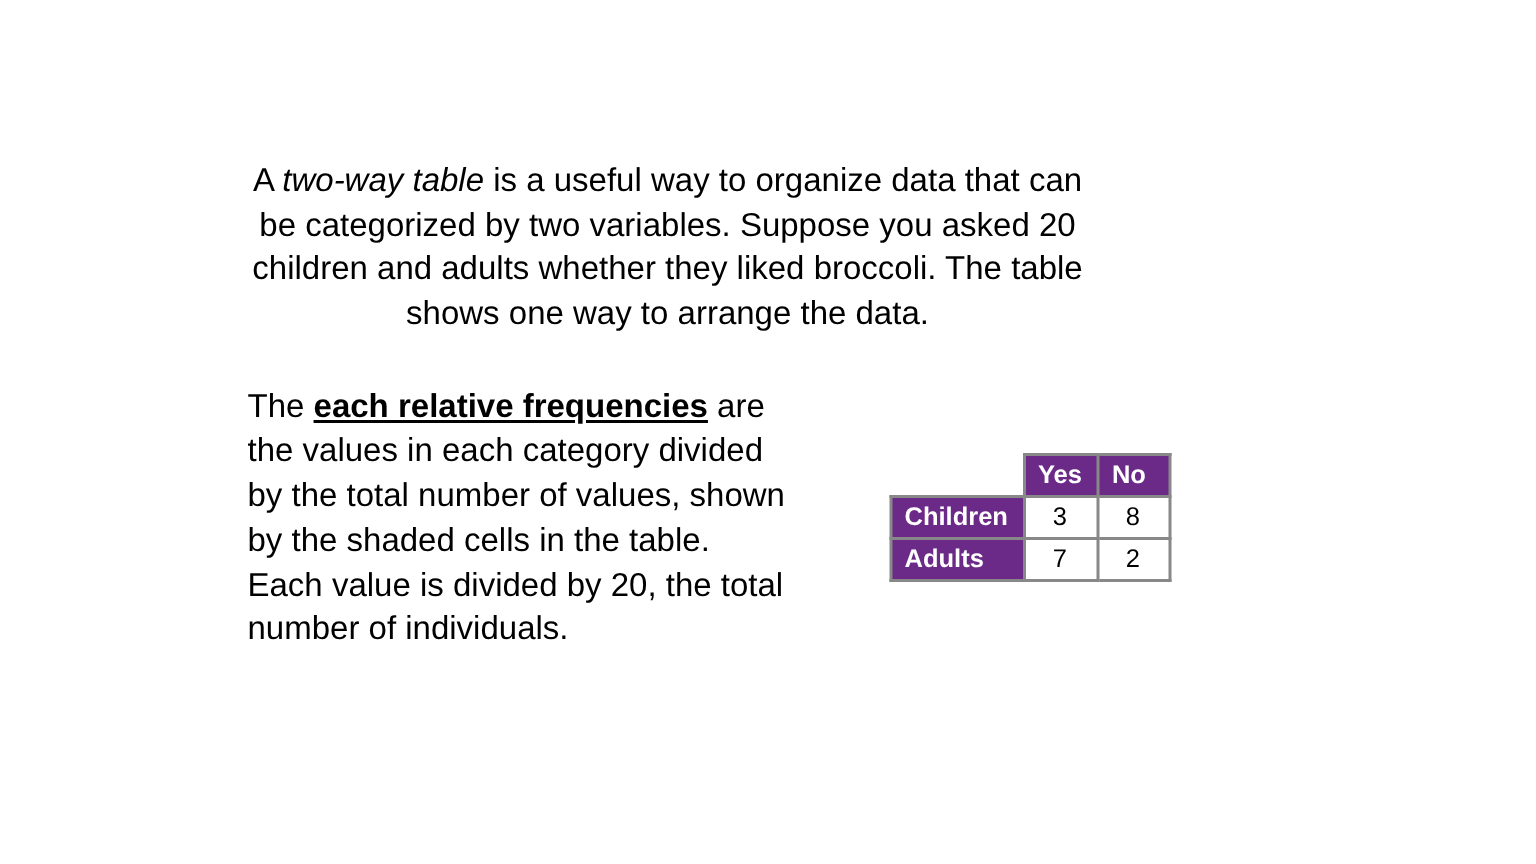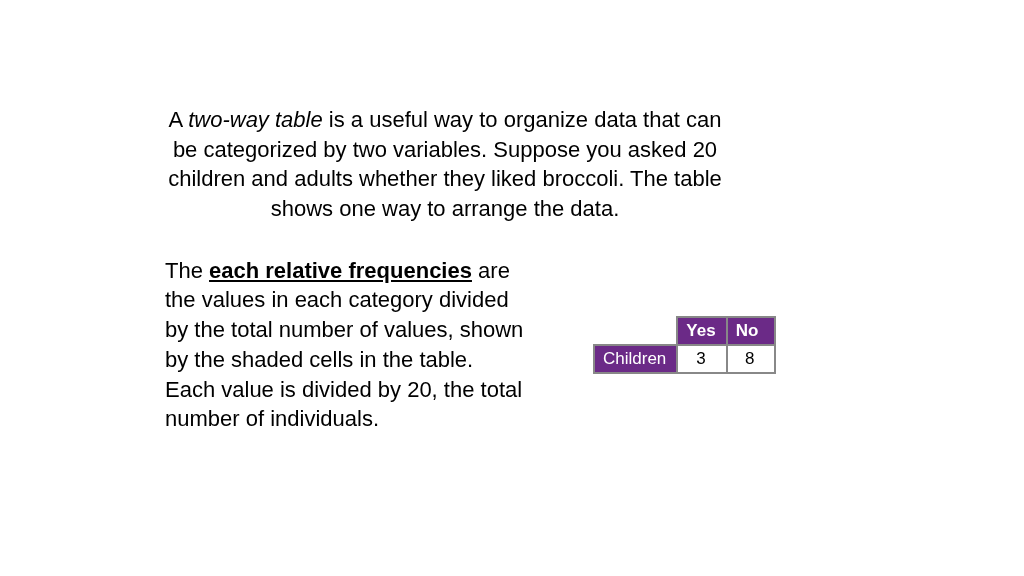--- a/index.html
+++ b/index.html
@@ -57,21 +57,21 @@
     }
     table.data th.colhead {
       background: #6b2a87;
       color: #ffffff;
       font-weight: bold;
       width: 48px;
     }
     table.data th.rowhead {
       background: #6b2a87;
       color: #ffffff;
-      font-weight: normal;
+      font-weight: bold;
       white-space: nowrap;
     }
     table.data td.val {
       background: #ffffff;
       color: #000000;
       text-align: center;
       width: 48px;
     }
   </style>
 </head>
@@ -94,18 +94,23 @@
             <tr>
           <td class="corner"></td>
           <th class="colhead">Yes</th>
           <th class="colhead">No</th>
         </tr>
         <tr>
           <th class="rowhead">Children</th>
           <td class="val">3</td>
           <td class="val">8</td>
         </tr>
+        <tr>
+          <th class="rowhead">Adults</th>
+          <td class="val">7</td>
+          <td class="val">2</td>
+        </tr>
       </tbody>
         </table>
     </div>
   </div>
 
 </div>
 
 </body></html>

